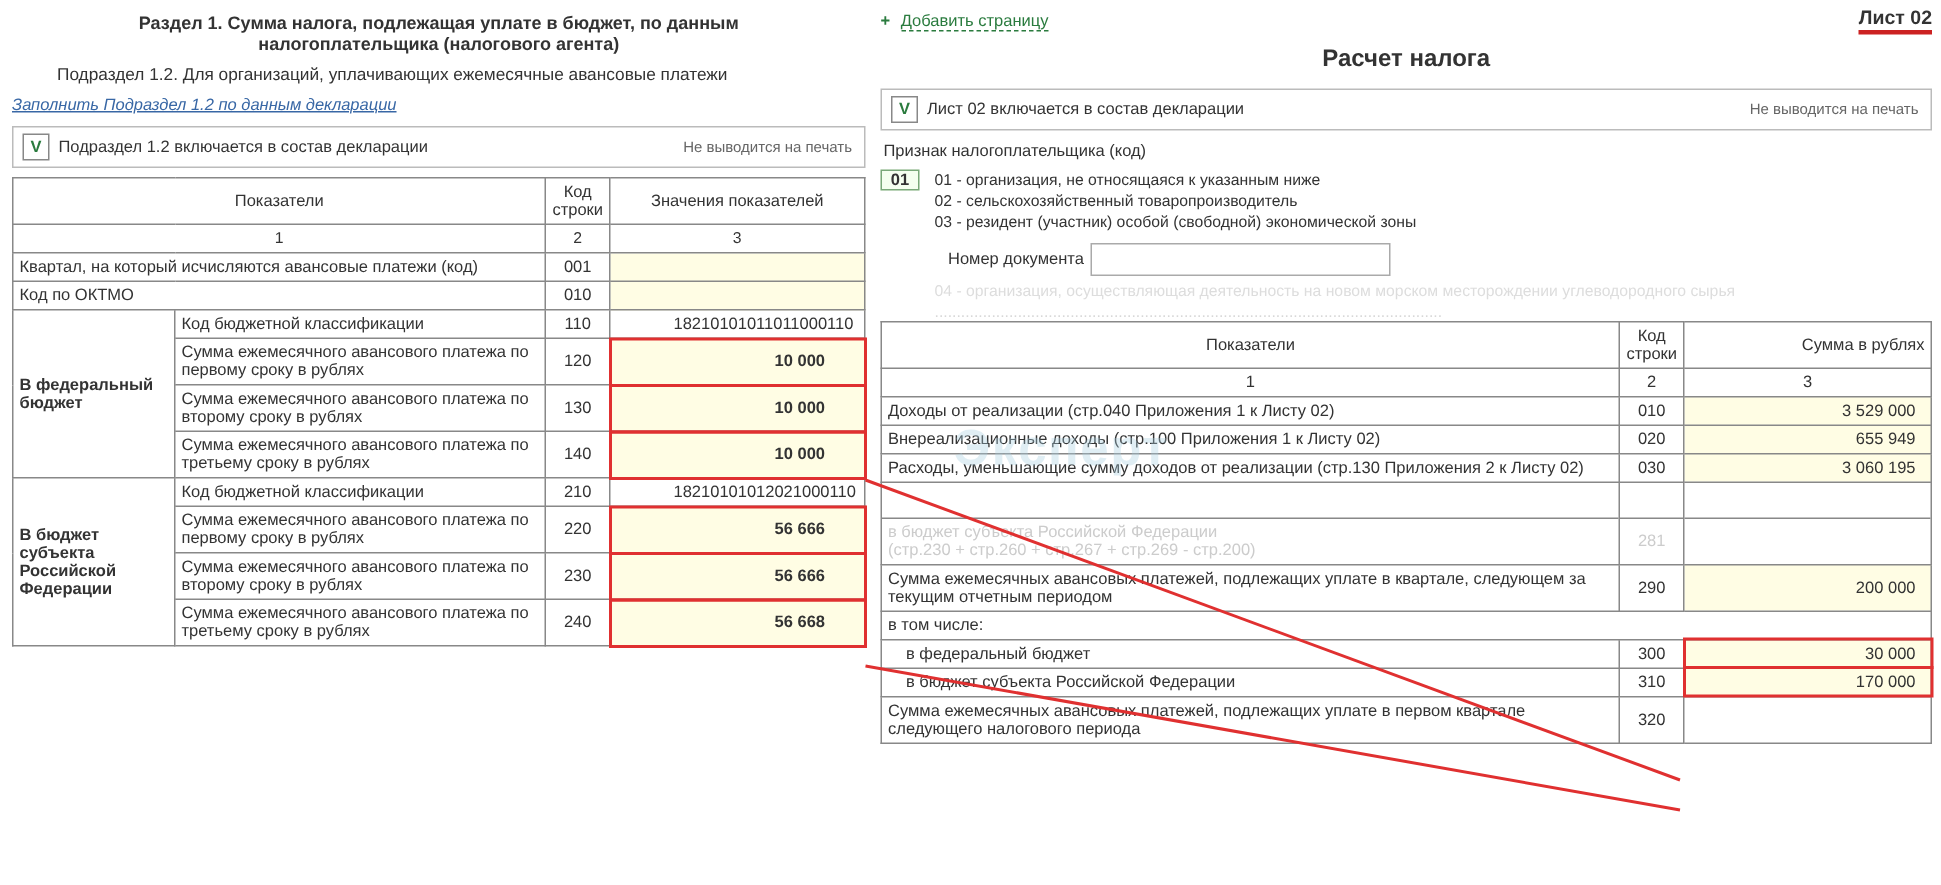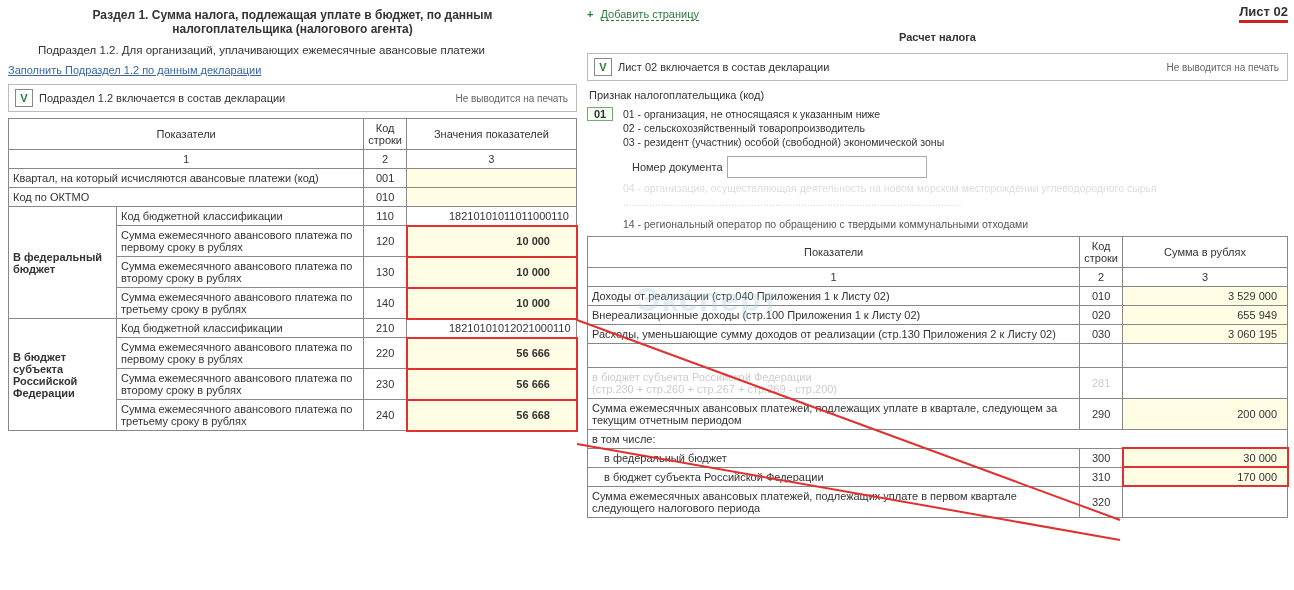--- a/index.html
+++ b/index.html
@@ -13,21 +13,21 @@
     height: 590px;
     position: relative;
     display: flex;
   }
   .left-pane { width: 583px; padding: 4px 6px 6px 8px; }
   .right-pane { width: 711px; padding: 4px 6px 6px 4px; position: relative; }
   .center { text-align: center; }
   .bold { font-weight: bold; }
   .section-title { font-size: 12px; font-weight: bold; margin: 4px 30px 6px 30px; }
   .subtitle { font-size: 11.5px; font-weight: normal; margin: 8px 0 8px 30px; }
-  a.link { color: #3867a5; text-decoration: underline; cursor: pointer; }
+  a.link { color: #3867a5; text-decoration: underline; cursor: pointer; font-style: italic; }
   a.dashed { border-bottom: 1px dashed #2a7b3e; text-decoration: none; color: #2a7b3e; cursor: pointer; }
   .include-row {
     display: flex; align-items: center; justify-content: space-between;
     border: 1px solid #bbb; margin-top: 8px;
   }
   .include-row .lbl { display: flex; align-items: center; gap: 6px; padding: 4px 6px; }
   .checkbox {
     width: 18px; height: 18px; border: 1px solid #888;
     display: flex; align-items: center; justify-content: center;
     font-weight: bold; color: #2a7b3e; background: #fff;
@@ -43,21 +43,21 @@
   .spanhead { font-size: 10.5px; }
   .top-right-add {
     display: flex; justify-content: space-between; align-items: center;
     margin-bottom: 4px;
   }
   .plus { color: #2a7b3e; font-weight: bold; margin-right: 4px; }
   .list02 {
     font-weight: bold; font-size: 13px; border-bottom: 3px solid #cc2222;
     padding-bottom: 1px;
   }
-  .right-title { text-align: center; font-weight: bold; font-size: 11px; margin: 8px 0 10px 0; }
+  .right-title { text-align: center; font-weight: bold; font-size: 16px; margin: 8px 0 10px 0; }
   .taxcode-box {
     width: 26px; height: 14px; border: 1px solid #7aa87a; background: #f5fff0;
     display: inline-flex; align-items: center; justify-content: center;
     font-weight: bold; margin-right: 10px;
   }
   .taxcode-wrap { display: flex; align-items: flex-start; margin-top: 6px; }
   .taxcode-list { font-size: 10.5px; line-height: 1.35; }
   .docnum { display: flex; align-items: center; gap: 4px; margin: 6px 0 4px 45px; }
   .docnum input {
     width: 200px; height: 22px; border: 1px solid #aaa; background: #fff;
@@ -191,28 +191,27 @@
       <div>03 - резидент (участник) особой (свободной) экономической зоны</div>
     </div>
   </div>
 
   <div class="docnum">
     <span>Номер документа</span>
     <input type="text" style="">
   </div>
   <div class="faded">04 - организация, осуществляющая деятельность на новом морском месторождении углеводородного сырья</div>
   <div class="pale-sep" style="margin:2px 0 0 36px;">....................................................................................................................</div>
-  <div class="reghint">14 - региональный оператор по обращению с твердыми коммунальными отходами</div>
 
   <table class="right-table">
     <tbody>
         <tr>
       <th>Показатели</th>
       <th style="width:42px;">Код строки</th>
-      <th style="width:165px;">Сумма в рублях</th>
+      <th style="width:165px;text-align:right;">Сумма в рублях</th>
     </tr>
     <tr>
       <th class="spanhead">1</th>
       <th class="spanhead">2</th>
       <th class="spanhead">3</th>
     </tr>
     <tr>
       <td>Доходы от реализации (стр.040 Приложения 1 к Листу 02)</td>
       <td class="code2">010</td>
       <td class="sum">3 529 000</td>

